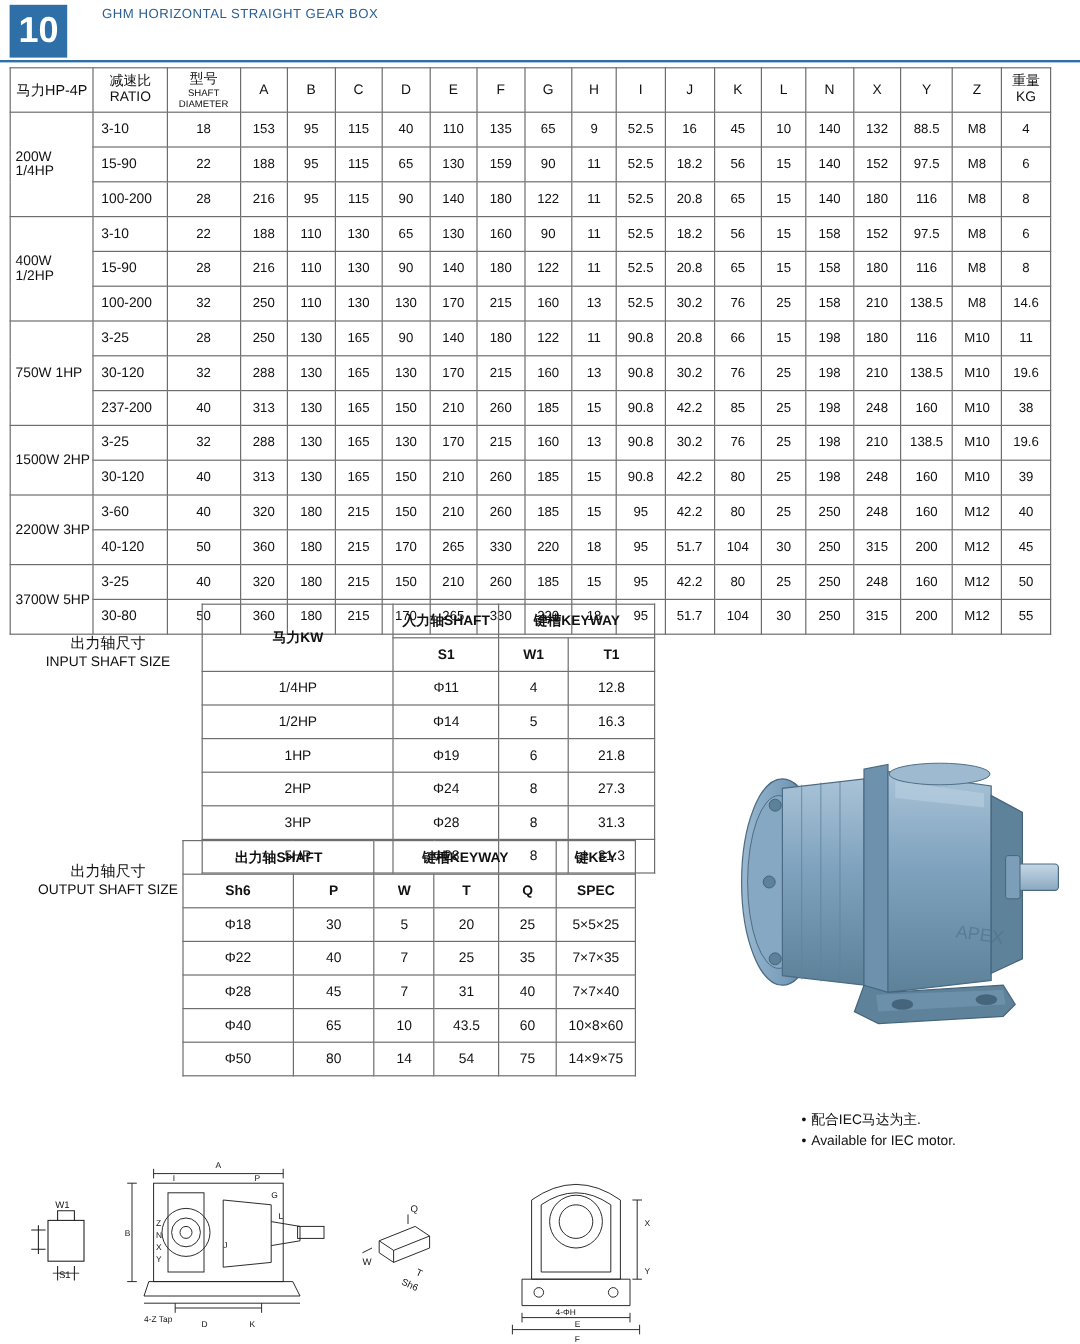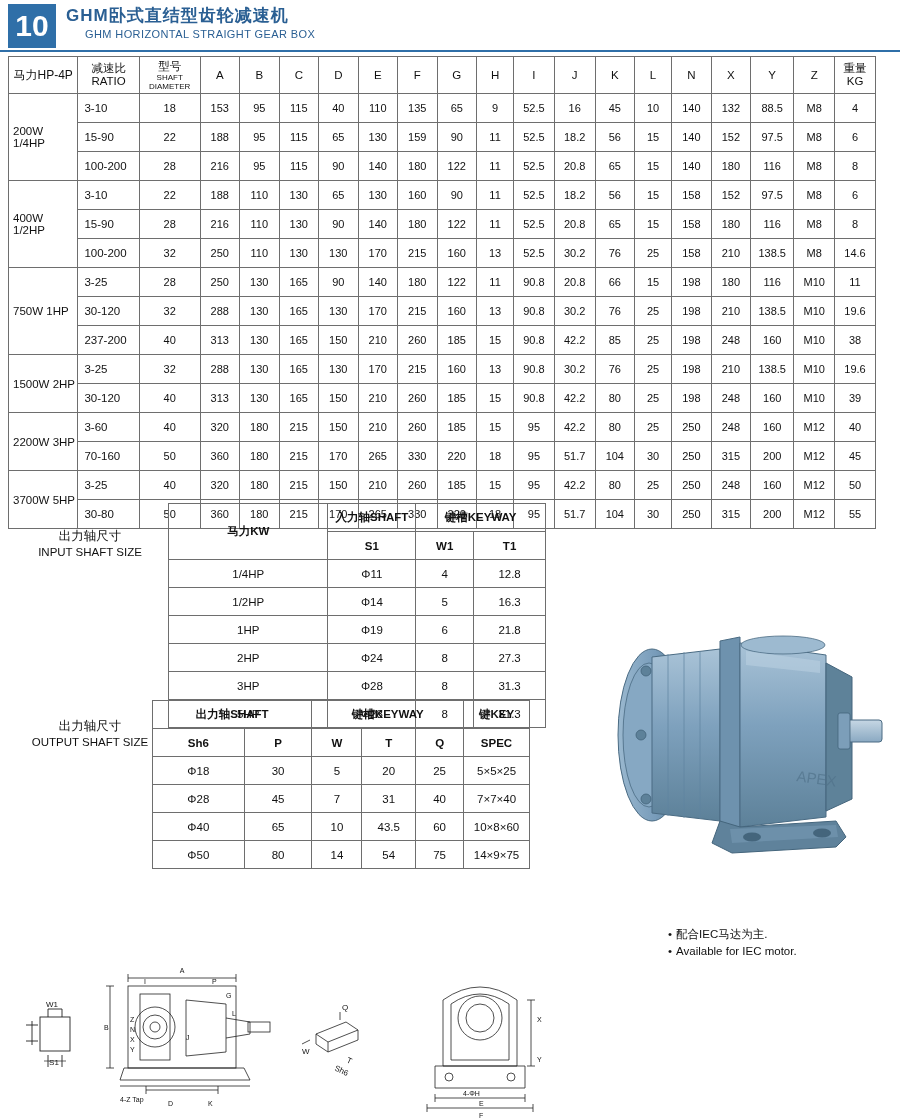--- a/index.html
+++ b/index.html
@@ -59,21 +59,20 @@
   .dr3{left:300px;top:1000px;}
   .dr4{left:405px;top:970px;}
   text{font-family:"Liberation Sans", sans-serif;}
 </style>
 </head>
 <body>
 
 <div class="header">
   <div class="hdr-num">10</div>
   <div class="hdr-texts">
-    <div class="hdr-cn">GHM卧式直结型齿轮减速机</div>
     <div class="hdr-en">GHM HORIZONTAL STRAIGHT GEAR BOX</div>
   </div>
 </div>
 <div class="hdr-rule"></div>
 
 <table class="mt">
   <colgroup>
     <col class="cpwr">
       <col class="cratio">
       <col class="cdia">
@@ -378,21 +377,21 @@
         <td>42.2</td>
         <td>80</td>
         <td>25</td>
         <td>250</td>
         <td>248</td>
         <td>160</td>
         <td>M12</td>
         <td>40</td>
       </tr>
       <tr>
-        <td class="lcell">70-160</td>
+        <td class="lcell">40-120</td>
         <td>50</td>
         <td>360</td>
         <td>180</td>
         <td>215</td>
         <td>170</td>
         <td>265</td>
         <td>330</td>
         <td>220</td>
         <td>18</td>
         <td>95</td>
@@ -545,20 +544,28 @@
     </tr>
   </thead>
   <tbody id="out-body">
       <tr>
         <td>Φ18</td>
         <td>30</td>
         <td>5</td>
         <td>20</td>
         <td>25</td>
         <td>5×5×25</td>
+      </tr>
+      <tr>
+        <td>Φ22</td>
+        <td>40</td>
+        <td>7</td>
+        <td>25</td>
+        <td>35</td>
+        <td>7×7×35</td>
       </tr>
       <tr>
         <td>Φ28</td>
         <td>45</td>
         <td>7</td>
         <td>31</td>
         <td>40</td>
         <td>7×7×40</td>
       </tr>
       <tr>

